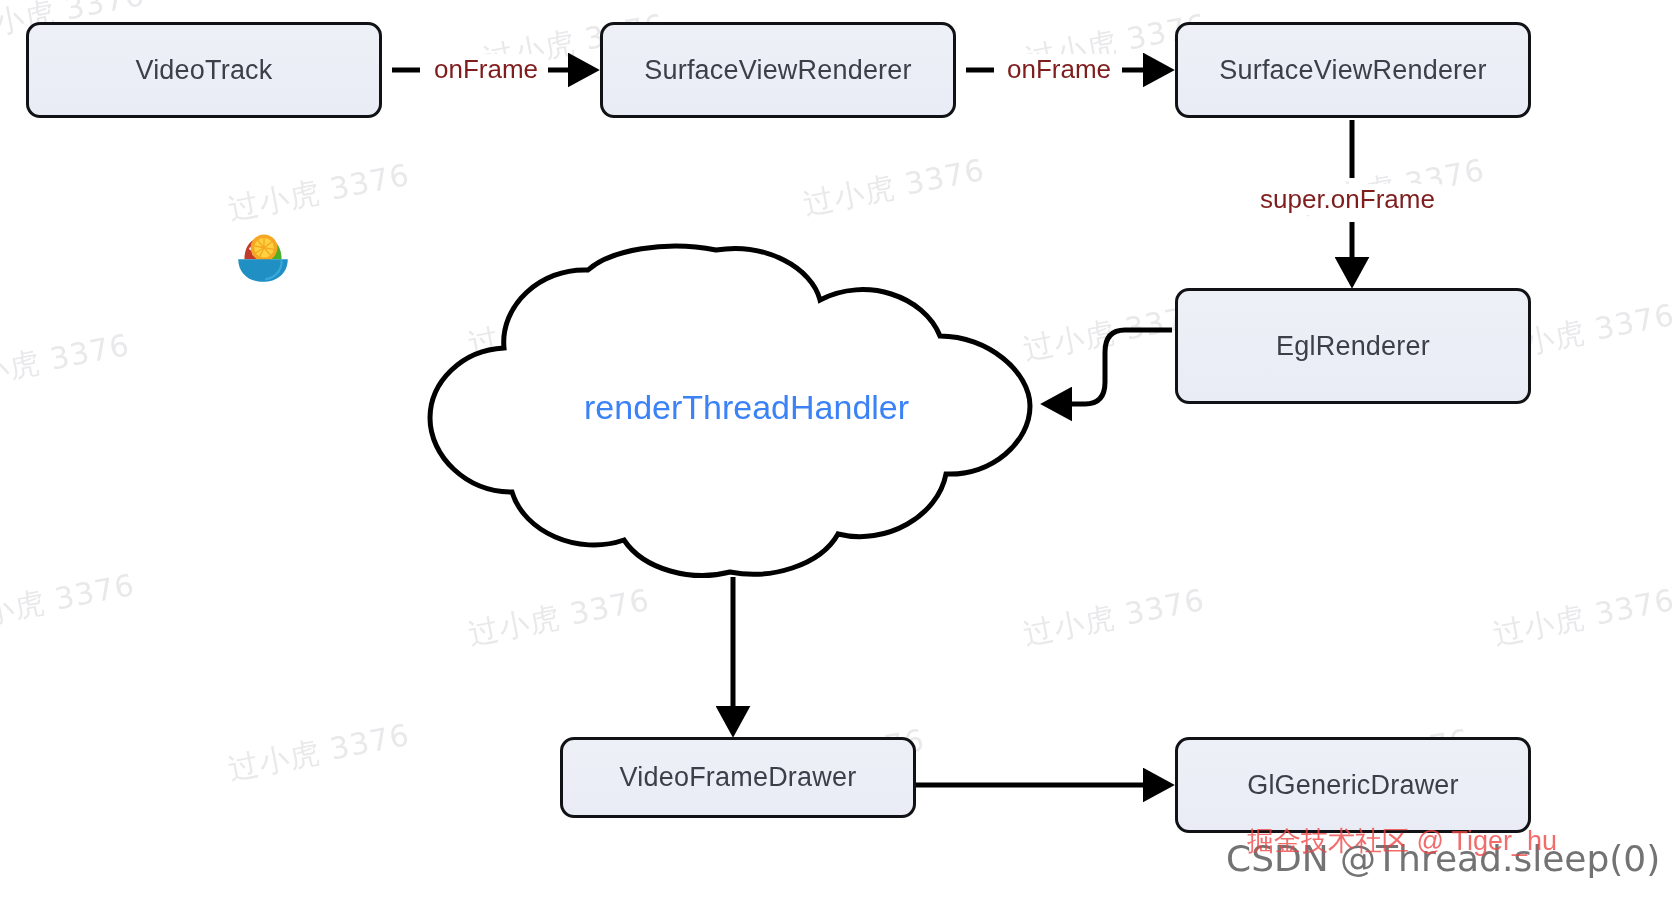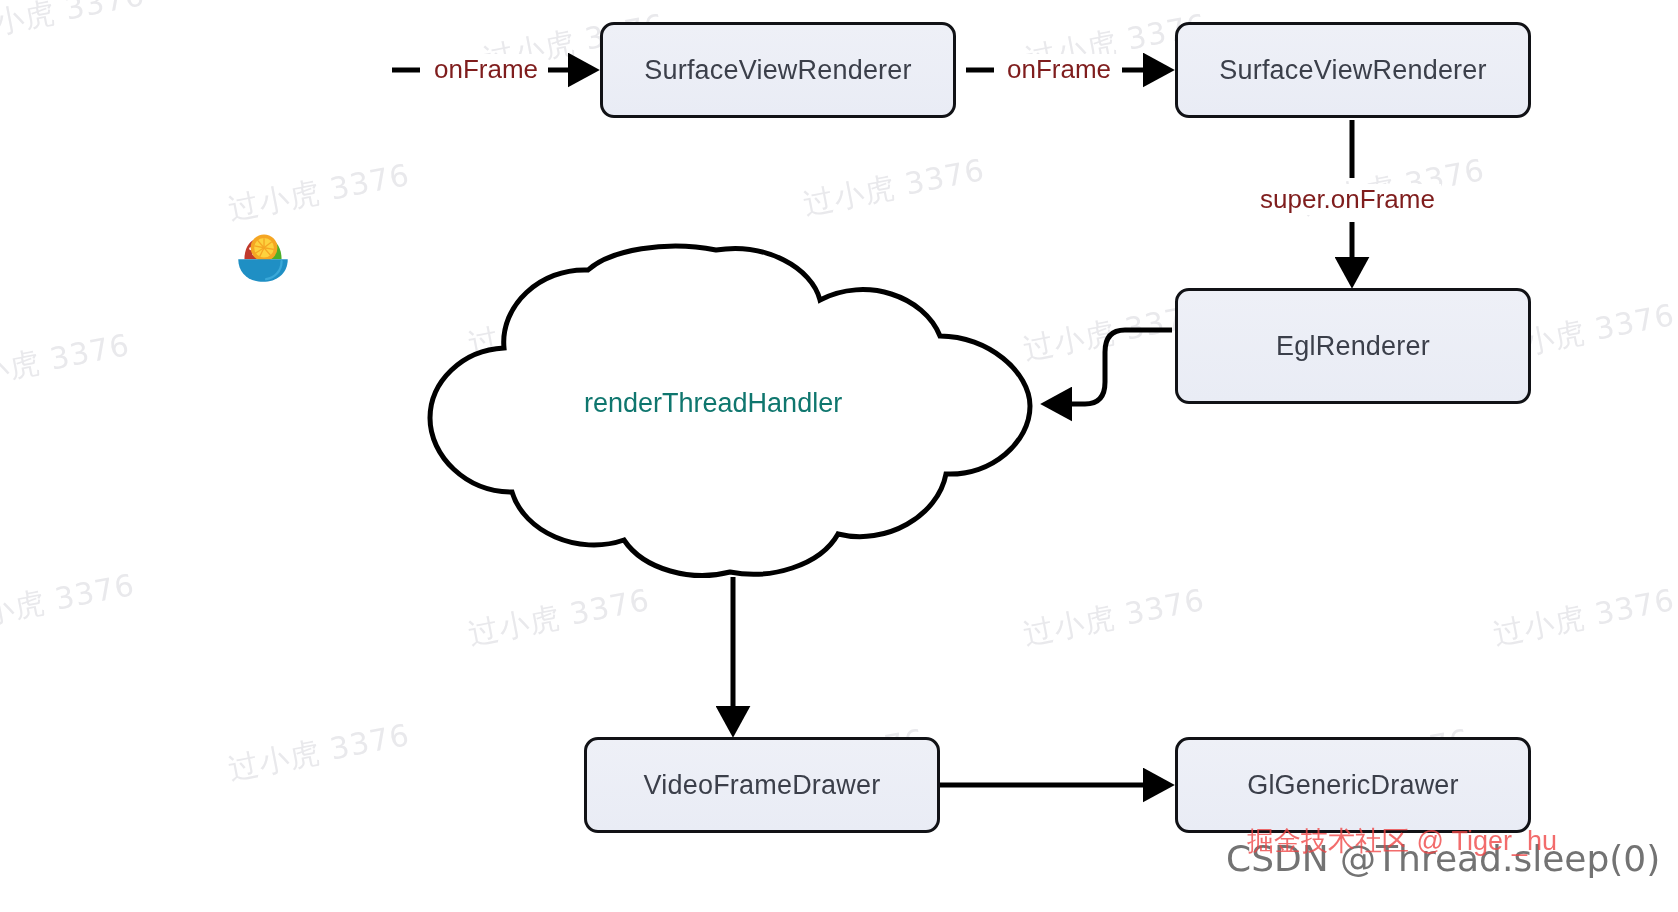--- a/index.html
+++ b/index.html
@@ -74,22 +74,22 @@
     font-family: "Liberation Sans", "DejaVu Sans", sans-serif;
     background: #ffffff;
     padding: 0 6px;
     white-space: nowrap;
   }
 
   
   .cloud-label {
     position: absolute;
     z-index: 4;
-    color: #0f766e;
-    font-size: 27px;
+    color: #3b82f6;
+    font-size: 34px;
     font-family: "Liberation Sans", "DejaVu Sans", sans-serif;
     white-space: nowrap;
   }
 
   
   .fruit-icon {
     position: absolute;
     z-index: 5;
     width: 66px;
     height: 66px;
@@ -176,34 +176,37 @@
              C 938 516 886 546 838 534
              C 820 566 770 580 730 572
              C 692 582 644 570 624 540
              C 578 556 524 532 512 492
              C 466 492 430 456 430 418
              C 430 382 462 350 504 348
              C 500 306 540 268 588 270
              C 610 250 666 240 716 250 Z" fill="#ffffff" stroke="#000000" stroke-width="5"></path>
   </svg>
 
+  <div class="node" style="left:26px; top:22px; width:356px; height:96px;">
+    <span>VideoTrack</span>
+  </div>
 
   <div class="node" style="left:600px; top:22px; width:356px; height:96px;">
     <span>SurfaceViewRenderer</span>
   </div>
 
   <div class="node" style="left:1175px; top:22px; width:356px; height:96px;">
     <span>SurfaceViewRenderer</span>
   </div>
 
   <div class="node" style="left:1175px; top:288px; width:356px; height:116px;">
     <span>EglRenderer</span>
   </div>
 
-  <div class="node" style="left:584px; top:737px; width:356px; height:96px;">
+  <div class="node" style="left:560px; top:737px; width:356px; height:81px;">
     <span>VideoFrameDrawer</span>
   </div>
 
   <div class="node" style="left:1175px; top:737px; width:356px; height:96px;">
     <span>GlGenericDrawer</span>
   </div>
 
   <div class="cloud-label" style="left:584px; top:388px;">
     <span>renderThreadHandler</span>
   </div>

